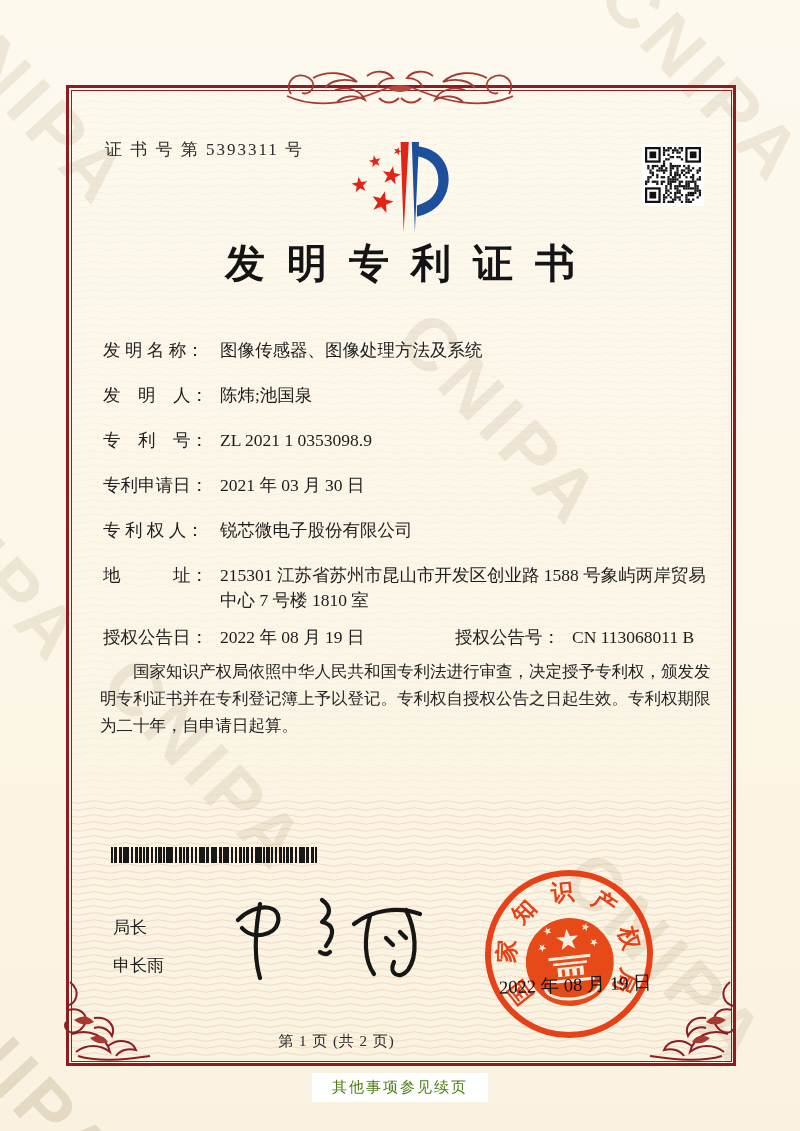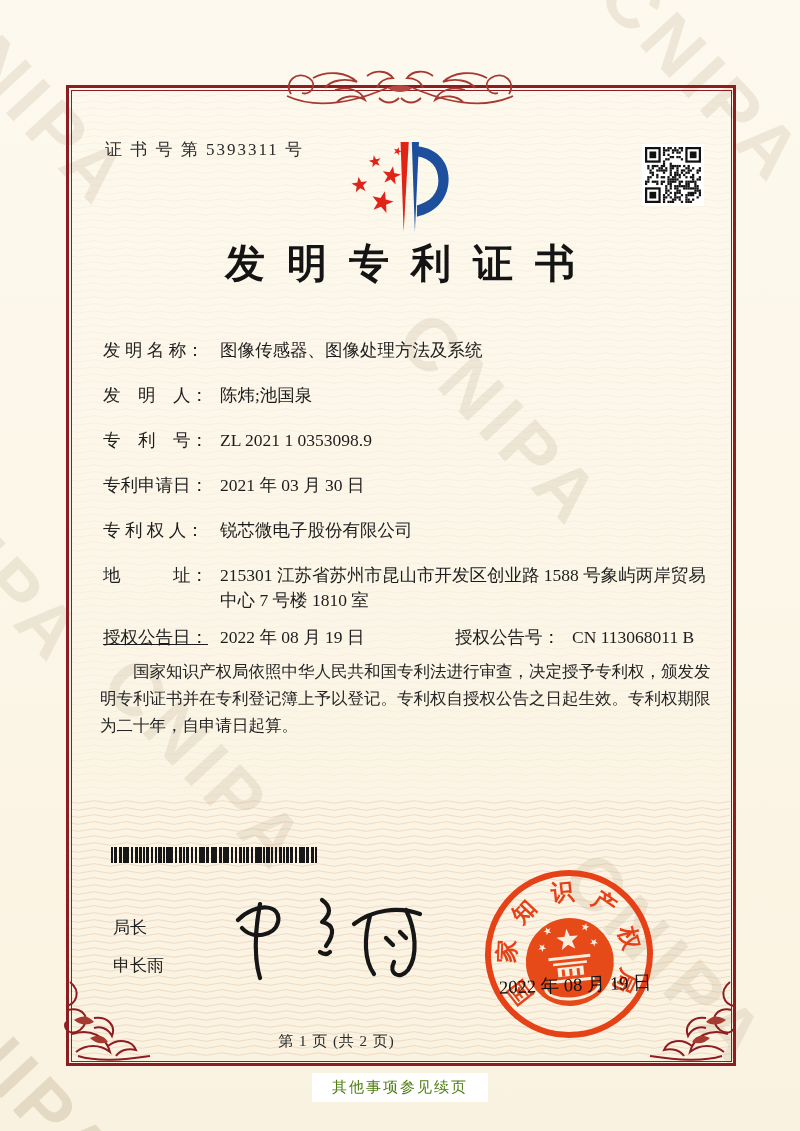--- a/index.html
+++ b/index.html
@@ -34,21 +34,21 @@
   .doc-title{
     position:absolute; left:0; top:236px; width:800px; text-align:center;
     font-size:40px; font-weight:bold; letter-spacing:22px; text-indent:22px; color:#141414;
   }
   .fields{position:absolute; left:103px; top:338px; width:614px; font-size:17.5px;}
   .field-row{display:flex; line-height:25px; margin-bottom:20px;}
   .field-row .lbl{flex:none; width:117px; color:#1d1d1d;}
   .field-row .val{flex:1; color:#1d1d1d;}
   .field-row.address{margin-bottom:12px;}
   .grant-row{display:flex; line-height:25px;}
-  .grant-row .lbl{flex:none; width:117px;text-decoration:underline;}
+  .grant-row .lbl{flex:none; width:117px;}
   .grant-row .val1{flex:none; width:235px;}
   .grant-row .lbl2{flex:none; width:117px;}
   .paras{
     position:absolute; left:100px; top:658px; width:618px;
     font-size:16.5px; line-height:27px; color:#242424;
   }
   .paras p{margin:0; text-indent:2em;}
   .barcode{
     position:absolute; left:111px; top:847px; width:208px; height:16px;
     background:

